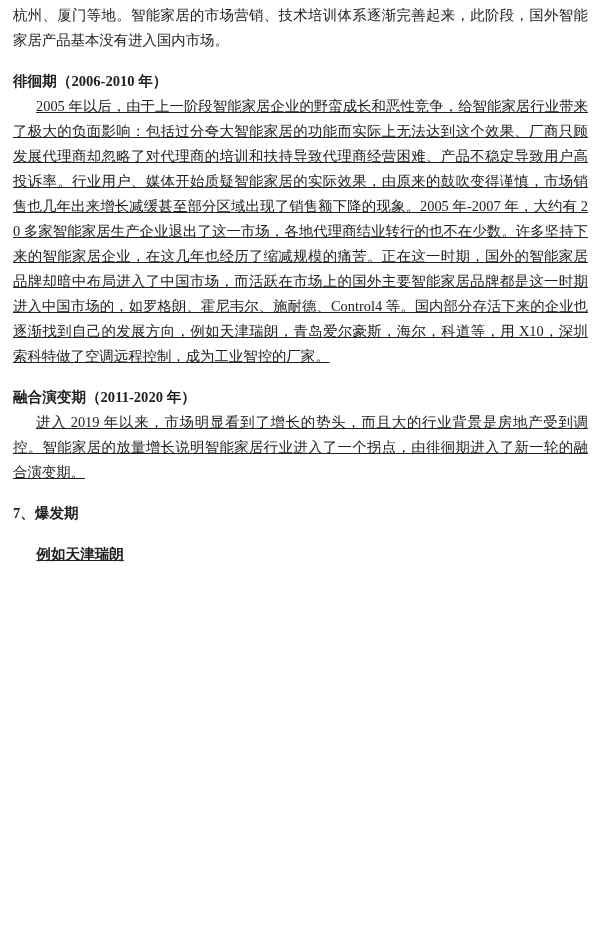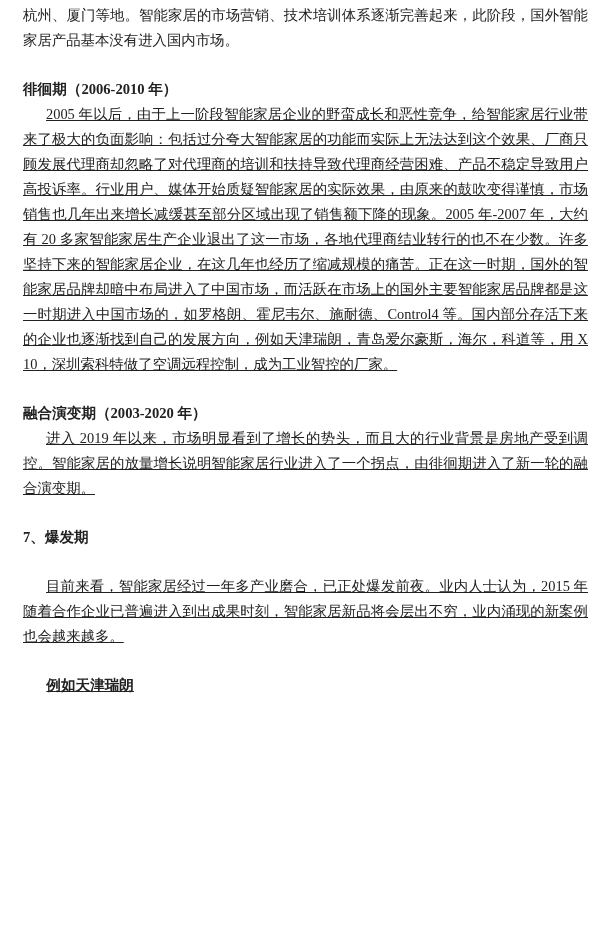--- a/index.html
+++ b/index.html
@@ -6,21 +6,21 @@
     margin: 0;
     padding: 0;
     background: #ffffff;
   }
   .page {
     width: 600px;
     height: 925px;
     box-sizing: border-box;
     overflow: hidden;
     background: #ffffff;
-    padding: 3px 12px 0 23px;
+    padding: 3px 12px 0 13px;
     font-family: "Liberation Serif", "DejaVu Serif", serif;
     font-size: 14.4px;
     line-height: 25px;
     color: #212121;
     -webkit-font-smoothing: antialiased;
   }
   .para {
     margin: 0;
     text-align: justify;
     text-justify: inter-ideograph;
@@ -31,40 +31,39 @@
     text-decoration: underline;
   }
   .hd {
     margin: 0;
     font-weight: 700;
     font-size: 14.6px;
     line-height: 25px;
     text-align: left;
   }
   .gap {
-    margin-top: 24px;
+    margin-top: 16px;
   }
 </style>
 </head>
 <body>
 
 <div class="page">
 
   <p class="para">杭州、厦门等地。智能家居的市场营销、技术培训体系逐渐完善起来，此阶段，国外智能家居产品基本没有进入国内市场。</p>
 
   <p class="hd gap">徘徊期（2006-2010 年）</p>
 
   <p class="para ind">2005 年以后，由于上一阶段智能家居企业的野蛮成长和恶性竞争，给智能家居行业带来了极大的负面影响：包括过分夸大智能家居的功能而实际上无法达到这个效果、厂商只顾发展代理商却忽略了对代理商的培训和扶持导致代理商经营困难、产品不稳定导致用户高投诉率。行业用户、媒体开始质疑智能家居的实际效果，由原来的鼓吹变得谨慎，市场销售也几年出来增长减缓甚至部分区域出现了销售额下降的现象。2005 年-2007 年，大约有 20 多家智能家居生产企业退出了这一市场，各地代理商结业转行的也不在少数。许多坚持下来的智能家居企业，在这几年也经历了缩减规模的痛苦。正在这一时期，国外的智能家居品牌却暗中布局进入了中国市场，而活跃在市场上的国外主要智能家居品牌都是这一时期进入中国市场的，如罗格朗、霍尼韦尔、施耐德、Control4 等。国内部分存活下来的企业也逐渐找到自己的发展方向，例如天津瑞朗，青岛爱尔豪斯，海尔，科道等，用 X10，深圳索科特做了空调远程控制，成为工业智控的厂家。</p>
 
-  <p class="hd gap">融合演变期（2003-2020 年）</p>
+  <p class="hd gap">融合演变期（2011-2020 年）</p>
 
   <p class="para ind">进入 2019 年以来，市场明显看到了增长的势头，而且大的行业背景是房地产受到调控。智能家居的放量增长说明智能家居行业进入了一个拐点，由徘徊期进入了新一轮的融合演变期。</p>
 
 
 
   <p class="hd gap">7、爆发期</p>
 
 
-  <p class="para ind gap">目前来看，智能家居经过一年多产业磨合，已正处爆发前夜。业内人士认为，2015 年随着合作企业已普遍进入到出成果时刻，智能家居新品将会层出不穷，业内涌现的新案例也会越来越多。</p>
 
   <p class="hd ind gap">例如天津瑞朗</p>
 
 </div>
 
 </body></html>

